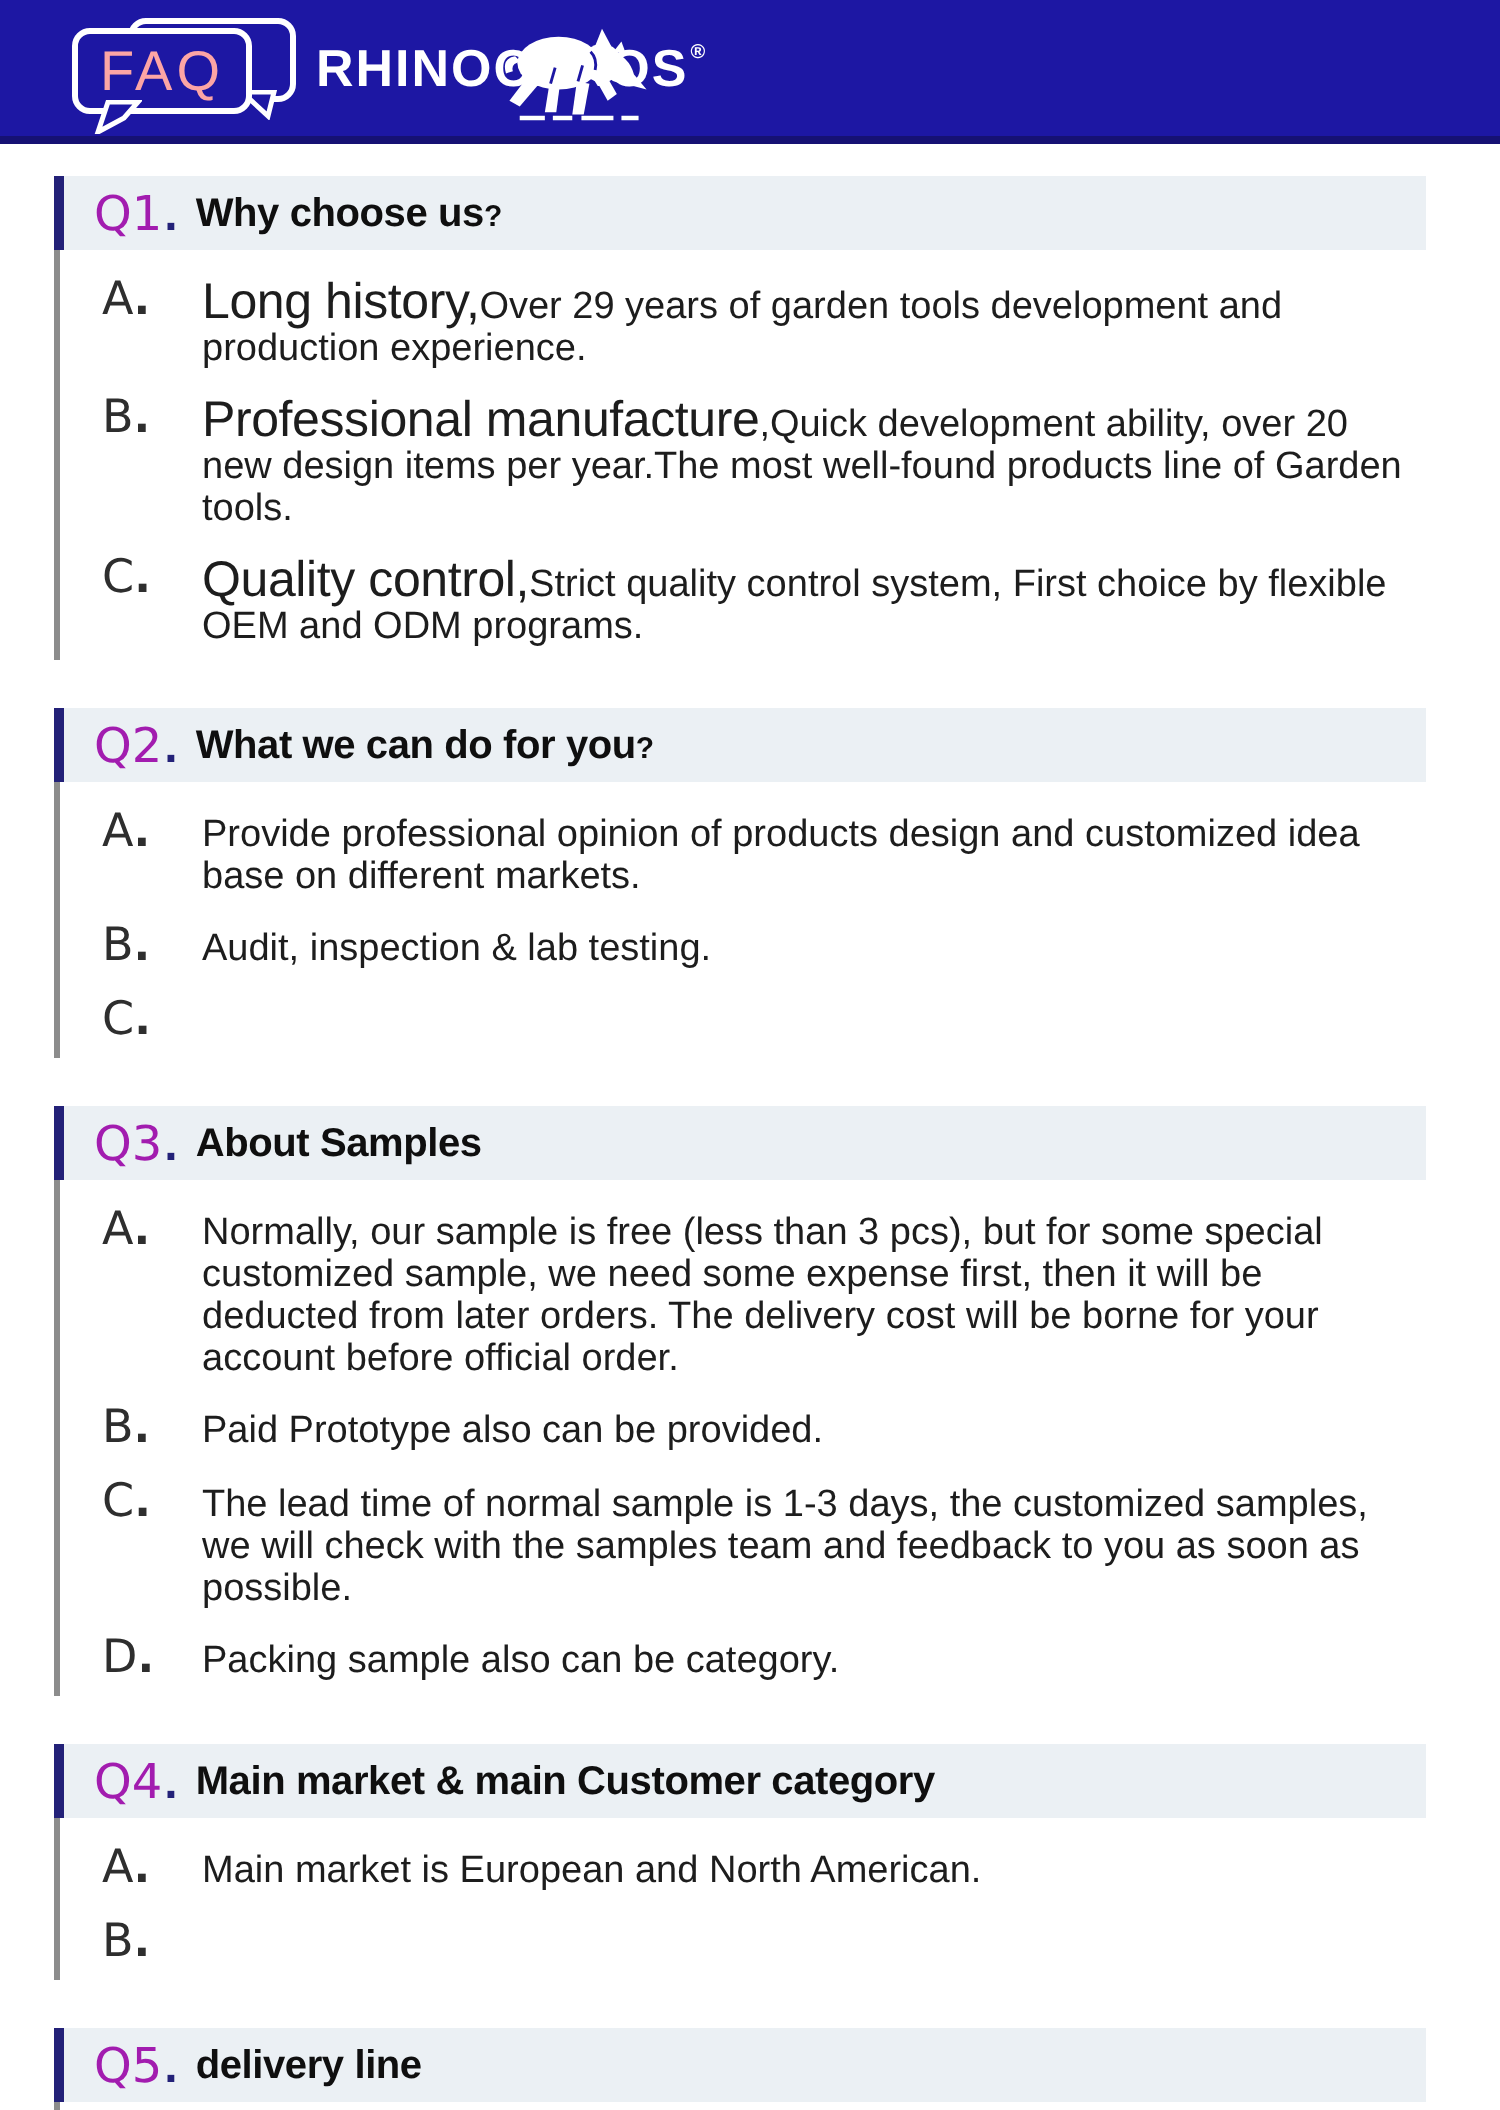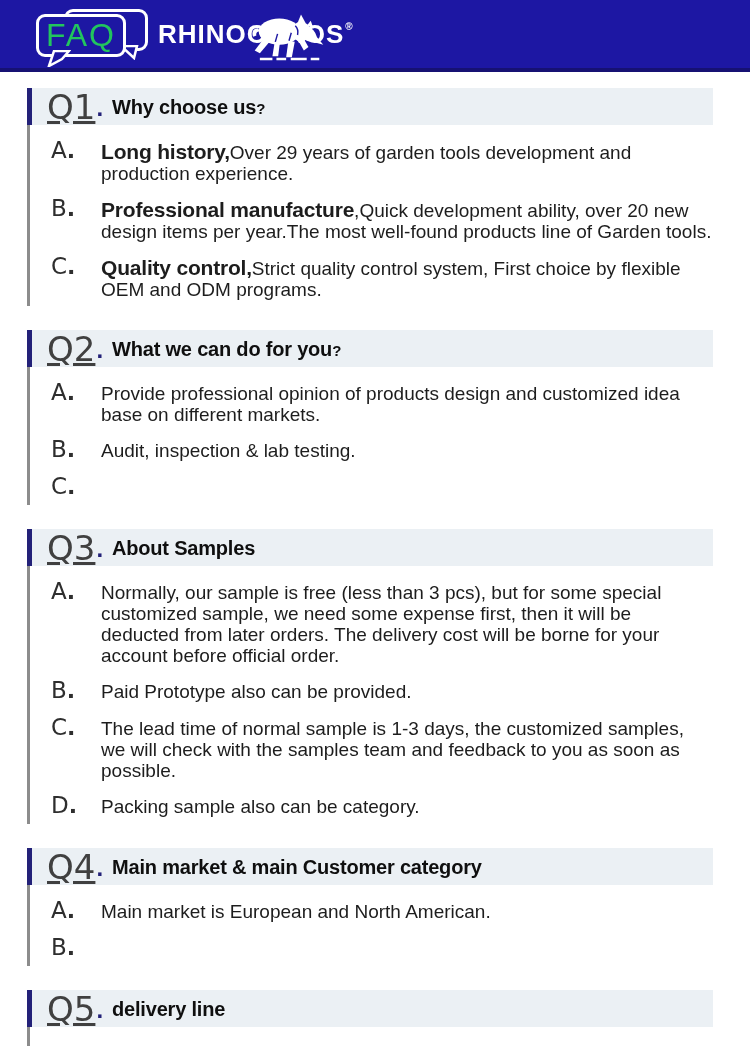--- a/index.html
+++ b/index.html
@@ -17,21 +17,21 @@
     border-bottom:4px solid #161173;
   }
   .logo { position:absolute; left:36px; top:9px; width:125px; height:58px; }
   .bubble { position:absolute; border:3px solid #ffffff; border-radius:9px; }
   .bubble.back { left:28px; top:0; width:84px; height:42px; }
   .back-tail { position:absolute; right:6px; bottom:-12px; }
   .bubble.front {
     left:0; top:5px; width:90px; height:43px; background:#1d17a3;
     display:flex; align-items:center; justify-content:center;
   }
-  .faq-text { color:#22c55e; font-size:32px; letter-spacing:2px; font-weight:400; }
+  .faq-text { color:#fca5a5; font-size:28px; letter-spacing:2px; font-weight:400; }
   .front-tail { position:absolute; left:8px; bottom:-13px; }
 
   .brand {
     position:absolute; left:158px; top:0; height:68px;
     display:flex; align-items:center;
     color:#ffffff; font-size:26px; font-weight:bold; letter-spacing:1px;
     white-space:nowrap;
   }
   .brand sup { font-size:10px; margin-left:1px; transform:translateY(-8px); }
   .rhino { position:absolute; left:245px; top:8px; }
@@ -41,37 +41,37 @@
   .qsection { margin:0 37px 24px 27px; }
 
   .qbar {
     display:flex; align-items:center;
     background:#ebf0f4;
     border-left:5px solid #232178;
     height:37px; padding-left:15px;
   }
   .qnum {
     font-family:"DejaVu Sans", sans-serif;
-    font-size:34px; color:#404040; line-height:1;text-decoration:underline;
+    font-size:24px; color:#a21caf; line-height:1;
   }
   .qdot { color:#232178; font-weight:bold; font-size:24px; line-height:1; margin:2px 9px 0 1px; }
   .qtitle { font-size:20px; font-weight:bold; color:#0f0f0f; letter-spacing:-0.2px; padding-top:1px;text-align:right; }
   .qmark { font-size:15px; font-weight:bold; }
 
   .answers { border-left:3px solid #8c8c8c; padding-top:7px; }
   .item { display:flex; align-items:flex-start; padding:6px 0; }
   .letter {
     flex:0 0 71px; padding-left:21px;
     font-family:"DejaVu Sans", sans-serif;
     font-size:23px; line-height:24px; color:#2e2e2e;
     white-space:nowrap;
   }
   .ldot { font-weight:bold; font-size:22px; }
   .text { flex:1; font-size:19px; line-height:21px; color:#1d1d1d; padding-top:3px; }
-  .lead { font-size:21px; font-weight:bold; letter-spacing:-0.2px; }
+  .lead { font-size:25px; font-weight:normal; letter-spacing:-0.2px; }
 </style>
 </head>
 <body>
 
 <header class="header">
   <div class="logo">
     <div class="bubble back">
       <svg class="back-tail" width="20" height="15" viewBox="0 0 20 15">
         <path d="M2,1 L18,1 L15,13 Z" fill="#1d17a3" stroke="#ffffff" stroke-width="2.5"></path>
       </svg>

